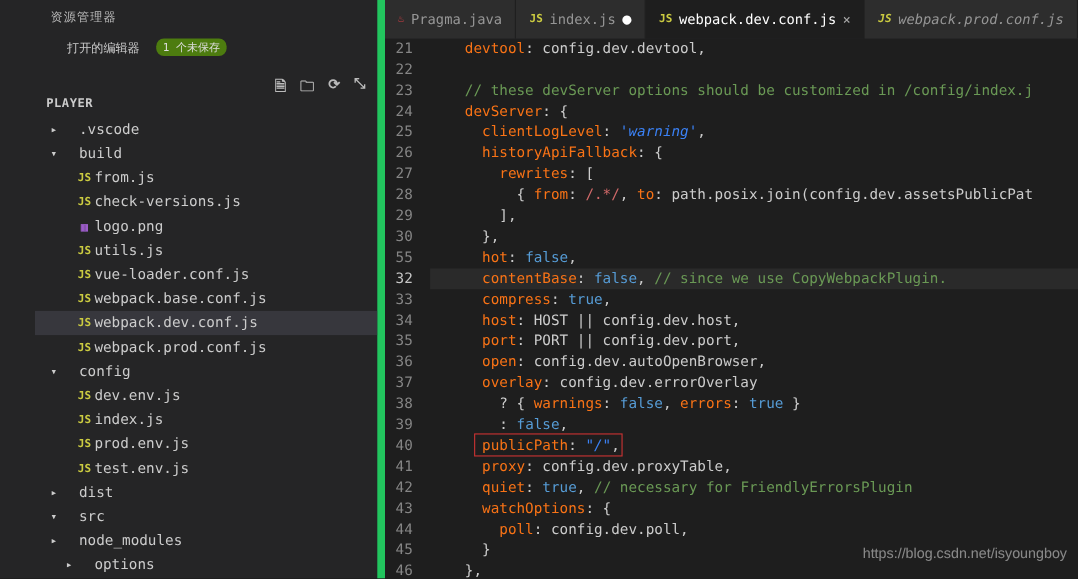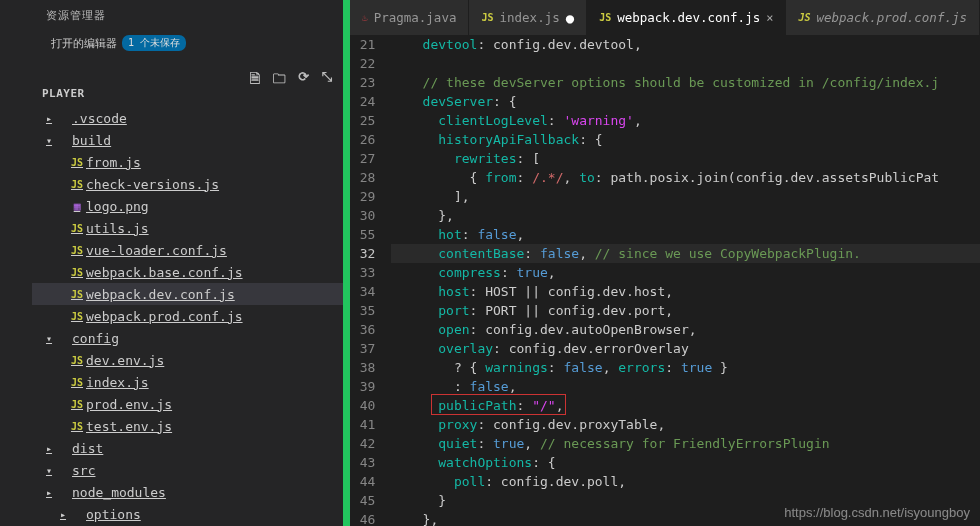--- a/index.html
+++ b/index.html
@@ -26,24 +26,24 @@
     font-size: 11px;
     color: #bbb;
     letter-spacing: 1px;
   }
   .sb-section {
     padding: 4px 14px;
     font-size: 11px;
     color: #ccc;
     display: flex;
     align-items: center;
-    gap: 5px;
+    gap: 15px;
   }
   .unsaved {
-    background: #0369a1;
+    background: #4d7c0f;
     padding: 1px 6px;
     border-radius: 7px;
     font-size: 10px;
     color: #ddd;
   }
   .sb-header {
     display: flex;
     align-items: center;
     padding: 4px 10px;
     font-size: 11px;
@@ -51,21 +51,20 @@
     font-weight: bold;
     letter-spacing: 0.5px;
   }
   .sb-header .label { flex: 1; margin-top: 28px; }
   .sb-actions { display: flex; gap: 12px; }
   .sb-actions span { cursor: pointer; color: #bbb; font-size: 13px; }
   .tree {
     flex: 1;
     overflow: auto;
     padding-top: 3px;
-    text-decoration: underline;
   }
   .node {
     display: flex;
     align-items: center;
     height: 22px;
     cursor: pointer;
     color: #ccc;
   }
   .node.selected { background: #37373d; }
   .node .arrow {
@@ -130,29 +129,29 @@
   .gutter div { height: 19px; }
   .gutter div.cur { color: #c6c6c6; }
   .lines { flex: 1; white-space: pre; position: relative; }
   .lines .ln { height: 19px; }
   .lines .cur { background: #2a2a2a; }
   .redbox {
     position: absolute;
     border: 1px solid #cc3333;
     pointer-events: none;
   }
-  .prop { color: #14b8a6; margin-top: 41px; }
-  .str { color: #d946ef; }
+  .prop { color: #f97316; margin-top: 41px; }
+  .str { color: #3b82f6; font-style: italic; }
   .val { color: #569cd6; }
   .cm { color: #6a9955; }
   .re { color: #d16969; }
   .watermark {
     position: absolute;
     right: 10px;
-    bottom: 6px;
+    bottom: 16px;
     color: #e0e0e0;
     font-size: 13px;
     opacity: 0.55;
     font-family: Arial, sans-serif;
   }
 </style>
 </head>
 <body>
 
 <div class="sidebar">

